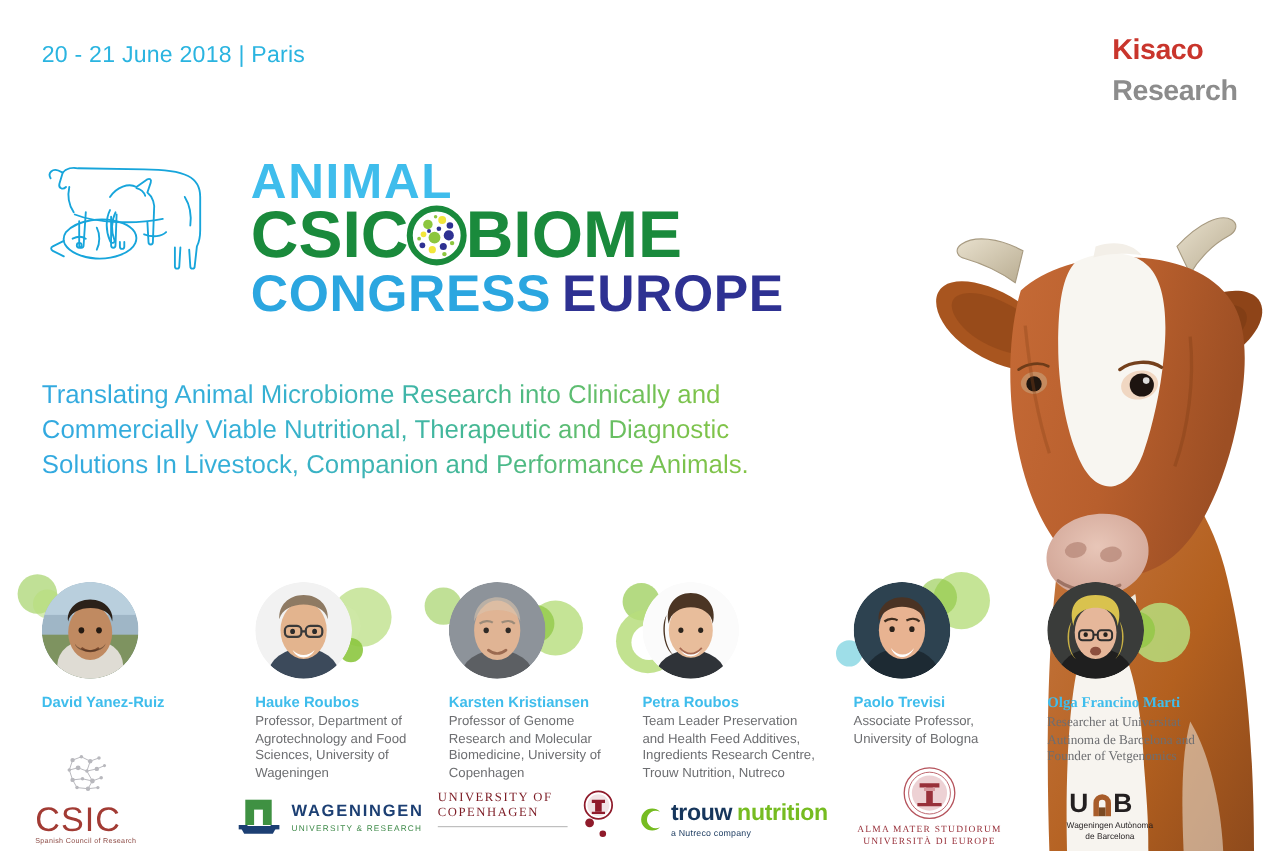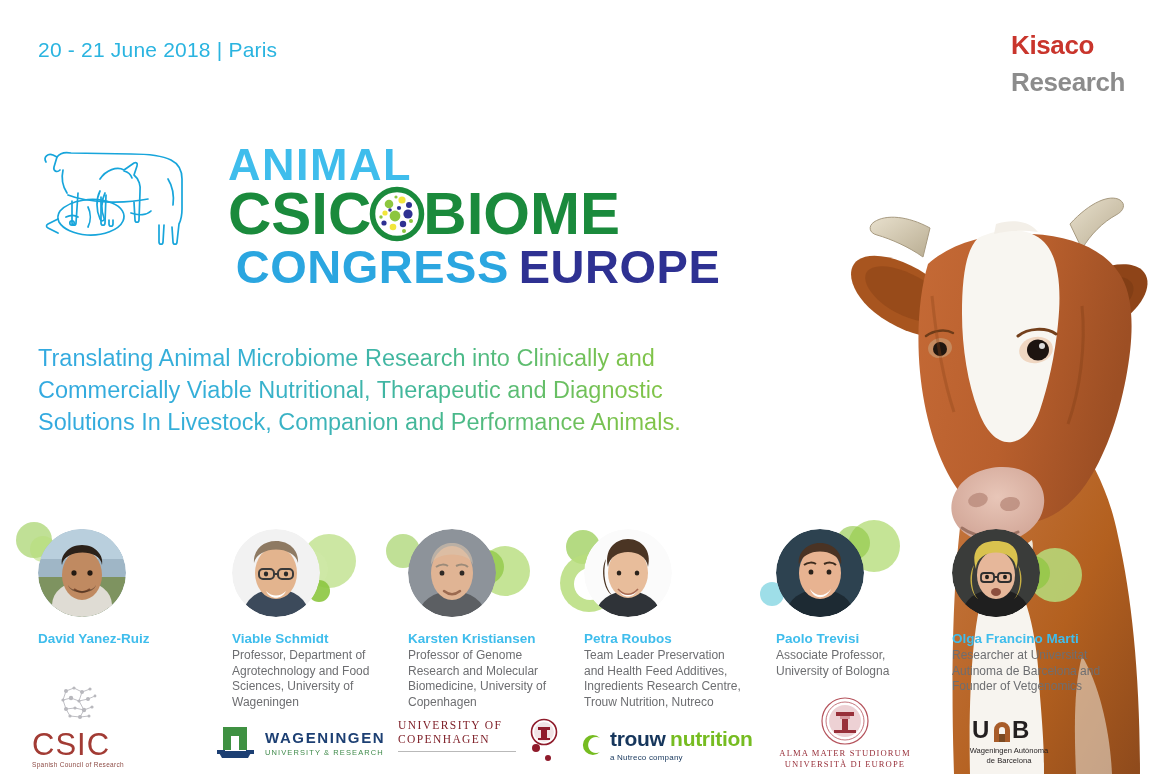--- a/index.html
+++ b/index.html
@@ -25,21 +25,21 @@
   
   #animal-lineart{position:absolute;left:28px;top:135px;width:185px;height:125px;}
 
   
   #event-title{position:absolute;left:228px;top:142px;width:500px;}
   .title-row{line-height:1;white-space:nowrap;}
   #title-animal{font-size:45px;font-weight:bold;color:#3fbdec;letter-spacing:1.5px;}
   #title-microbiome-row{margin-top:-4px;position:relative;height:62px;}
   .mb-part{font-size:60px;font-weight:bold;color:#1a8a3c;letter-spacing:0px;vertical-align:top;line-height:62px;}
   #microbe-o{display:inline-block;width:56px;height:56px;vertical-align:top;margin:3px -2px 0 -2px;}
-  #title-congress-row{margin-top:-2px;white-space:nowrap;text-align:center;}
+  #title-congress-row{margin-top:-2px;white-space:nowrap;}
   #title-congress{font-size:47px;font-weight:bold;color:#2ba6e0;letter-spacing:0.5px;}
   #title-europe{font-size:47px;font-weight:bold;color:#2e3192;letter-spacing:0.5px;margin-left:10px;}
 
   
   #tagline{
     position:absolute;left:38px;top:342px;width:700px;
     font-size:23.5px;line-height:32px;font-weight:400;
     background:linear-gradient(90deg,#32a9e0 0%,#35b0d6 28%,#45b88f 58%,#79c24e 82%,#8cc63f 100%);
     -webkit-background-clip:text;background-clip:text;color:transparent;
     -webkit-text-fill-color:transparent;
@@ -292,21 +292,21 @@
               <rect x="27" y="40" width="15" height="10" rx="4" fill="none" stroke="#3a3a3a" stroke-width="2"></rect>
               <rect x="46" y="40" width="15" height="10" rx="4" fill="none" stroke="#3a3a3a" stroke-width="2"></rect>
               <path d="M42 45 h4" stroke="#3a3a3a" stroke-width="2"></path>
               <path d="M34 62 c6 6 14 6 20 0 c-4 9 -16 9 -20 0z" fill="#ffffff"></path>
               <ellipse cx="34" cy="45" rx="2.2" ry="2.4" fill="#2a2a2a"></ellipse>
               <ellipse cx="54" cy="45" rx="2.2" ry="2.4" fill="#2a2a2a"></ellipse>
             </g>
           </svg>
         </div>
       </div>
-      <div class="sp-name">Viable Schmidt</div>
+      <div class="sp-name">Hauke Roubos</div>
       <div class="sp-role">Professor, Department of Agrotechnology and Food Sciences, University of Wageningen</div>
     </div>
 
     <div class="speaker" style="left:384px;">
       <div class="sp-art">
         <div class="blob" style="left:2px;top:14px;width:34px;height:34px;background:#8cc63f;opacity:.55;"></div>
         <div class="blob" style="left:96px;top:26px;width:50px;height:50px;background:#b7dd7c;opacity:.8;"></div>
         <div class="blob" style="left:86px;top:30px;width:34px;height:34px;background:#8cc63f;opacity:.7;"></div>
         <div class="sp-photo">
           <svg viewBox="0 0 88 88" width="88" height="88">
@@ -386,21 +386,21 @@
               <path d="M28 36 c4 -3 9 -3 12 -1" stroke="#3e2c1e" stroke-width="2" fill="none"></path>
               <path d="M48 35 c4 -2 9 -2 12 1" stroke="#3e2c1e" stroke-width="2" fill="none"></path>
             </g>
           </svg>
         </div>
       </div>
       <div class="sp-name">Paolo Trevisi</div>
       <div class="sp-role">Associate Professor, University of Bologna</div>
     </div>
 
-    <div class="speaker" style="left:928px;">
+    <div class="speaker" style="left:928px;font-family:Liberation Serif, serif;">
       <div class="sp-art">
         <div class="blob" style="left:100px;top:28px;width:54px;height:54px;background:#b7dd7c;opacity:.85;"></div>
         <div class="blob" style="left:88px;top:36px;width:34px;height:34px;background:#8cc63f;opacity:.7;"></div>
         <div class="sp-photo">
           <svg viewBox="0 0 88 88" width="88" height="88">
             <defs>
                 <clipPath id="c6">
                   <circle cx="44" cy="44" r="44"></circle>
                 </clipPath>
               </defs>

